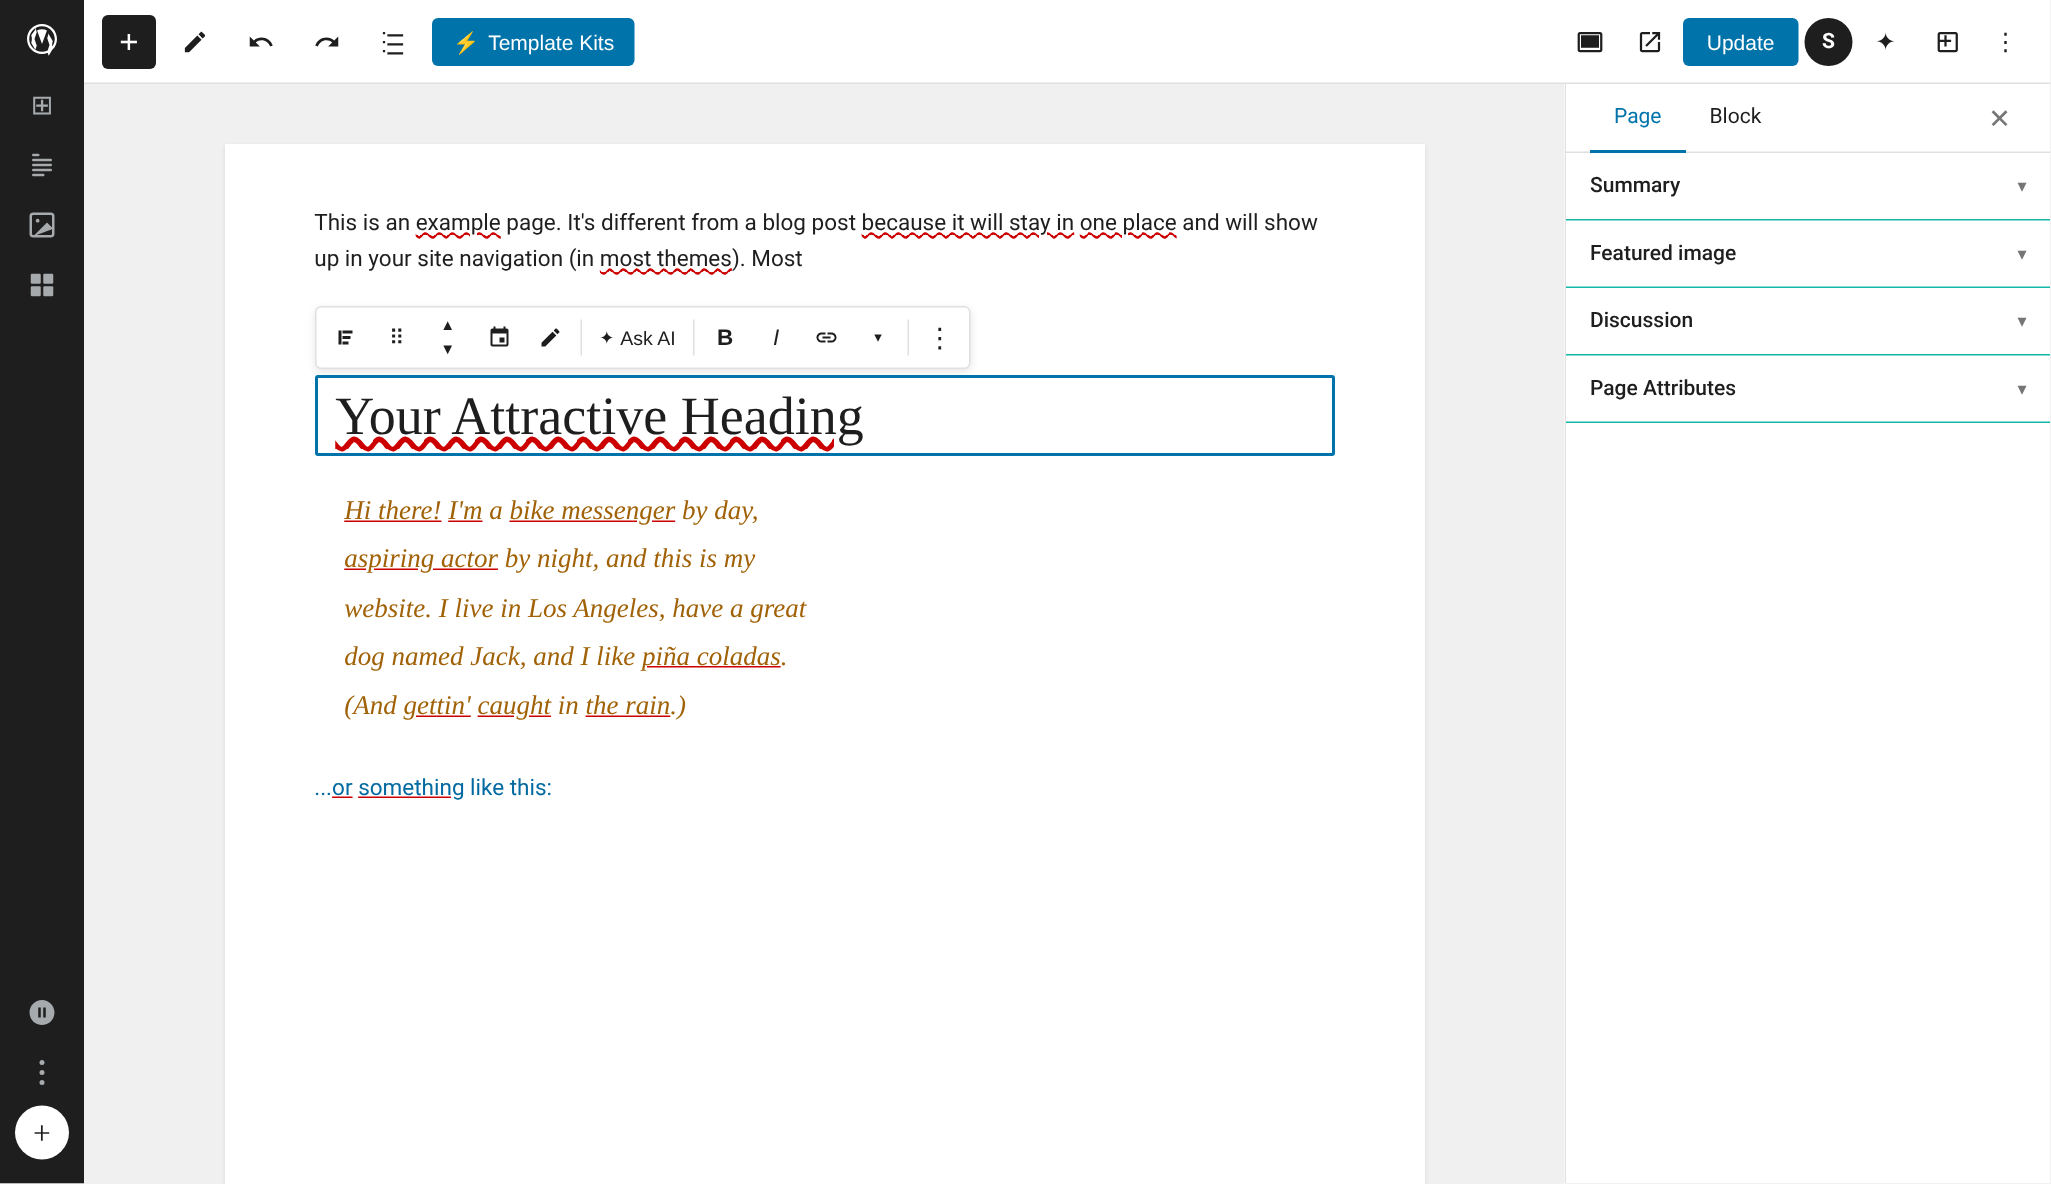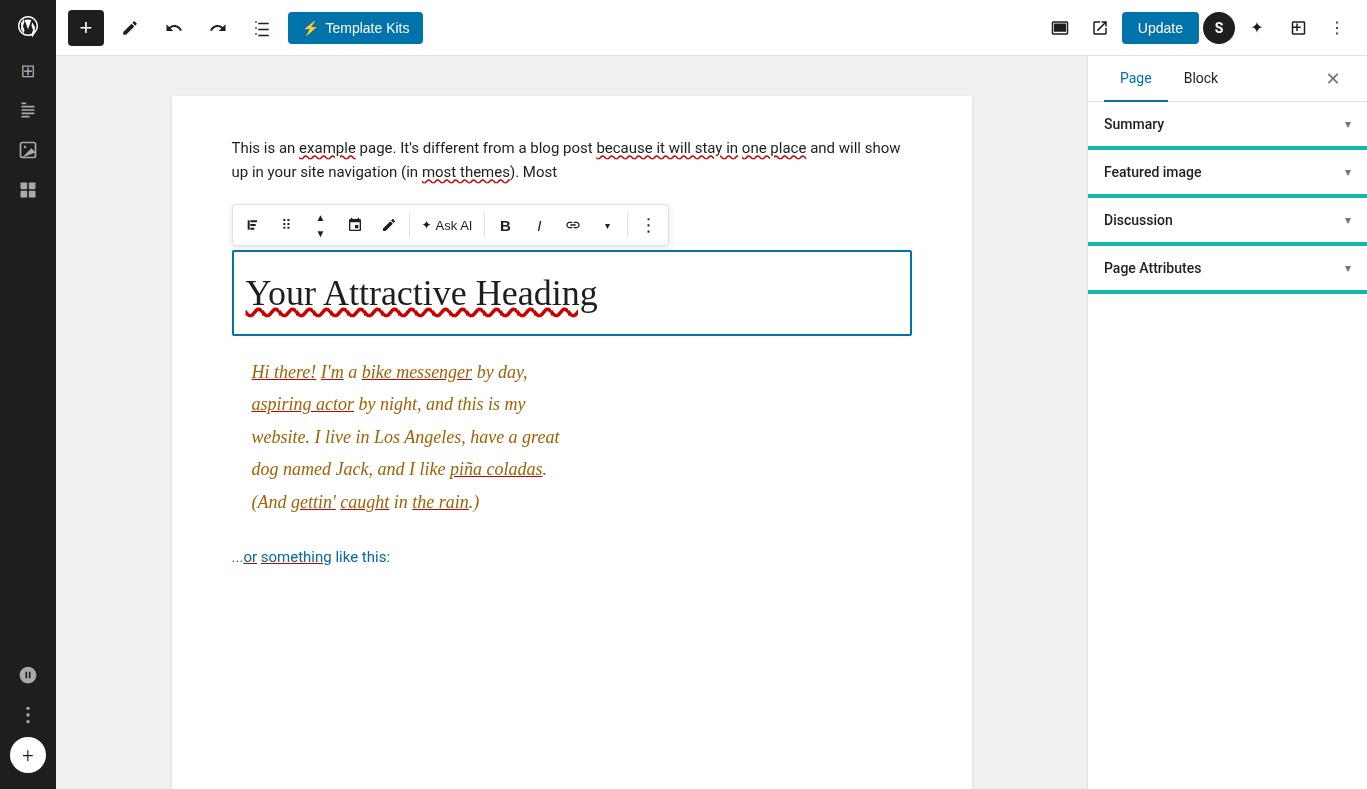--- a/index.html
+++ b/index.html
@@ -262,21 +262,21 @@
     .link-btn {
       display: flex;
       align-items: center;
       gap: 2px;
     }
 
     
     .heading-block {
       border: 2px solid #0073aa;
       border-radius: 2px;
-      padding: 20px 12px;
+      padding: 4px 12px;
       margin-bottom: 20px;
     }
     .heading-text {
       font-family: Georgia, serif;
       font-size: 36px;
       font-weight: normal;
       color: #1e1e1e;
       text-decoration: underline;
       text-decoration-color: #cc0000;
       text-decoration-style: wavy;
@@ -301,21 +301,21 @@
       color: #0369a1;
       margin-top: 2px;
     }
     .or-something span.ul-red {
       text-decoration: underline;
       text-decoration-color: #cc0000;
     }
 
     
     .right-panel {
-      width: 280px;
+      width: 324px;
       background: #fff;
       border-left: 1px solid #e0e0e0;
       display: flex;
       flex-direction: column;
       flex-shrink: 0;
       overflow-y: auto;
       text-align: right;
     }
     .panel-tabs {
       display: flex;
@@ -342,21 +342,21 @@
       display: flex;
       align-items: center;
       justify-content: center;
       cursor: pointer;
       font-size: 18px;
       color: #757575;
       align-self: center;
     }
 
     .panel-section {
-      border-bottom: 4px solid #14b8a6;
+      border-bottom: 1px solid #14b8a6;
     }
     .panel-section-header {
       display: flex;
       align-items: center;
       justify-content: space-between;
       padding: 14px 16px;
       cursor: pointer;
       font-size: 14px;
       font-weight: 500;
       color: #1e1e1e;

